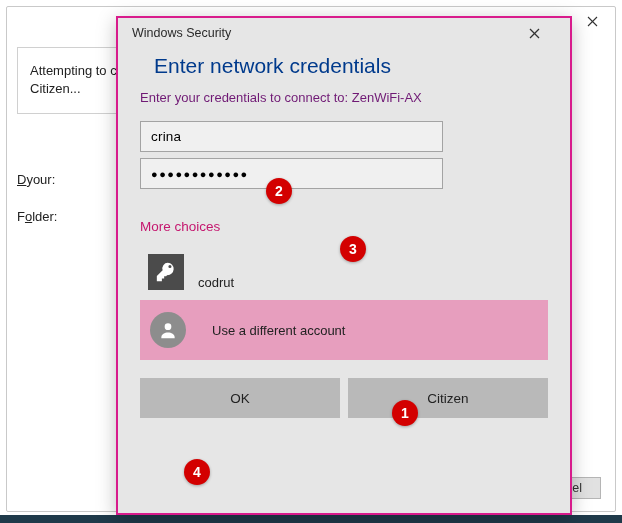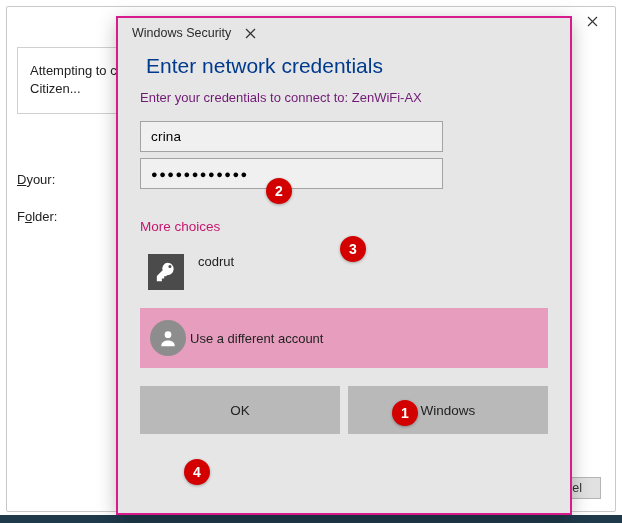--- a/index.html
+++ b/index.html
@@ -86,37 +86,38 @@
     left: 116px; top: 16px;
     width: 456px; height: 499px;
     background: #e6e6e6;
     border: 2px solid #d81b8c;
     box-shadow: 0 4px 18px rgba(0,0,0,0.25);
   }
   .cred-dialog .titlebar {
     height: 30px;
     display: flex;
     align-items: center;
+    justify-content: space-between;
     padding: 0 17px 0 14px;
     font-size: 12.5px;
     color: #2a2a2a;
   }
   .cred-dialog .close {
     width: 38px; height: 26px;
     display: flex; align-items: center; justify-content: center;
     color: #333;
   }
   .cred-dialog .close svg { width: 11px; height: 11px; }
   .cred-dialog .body {
     padding: 4px 22px 14px 22px;
   }
   .cred-dialog h1 {
     font-size: 21px;
     font-weight: 400;
-    margin: 2px 0 12px 6px;
+    margin: 2px 0 12px 14px;
     color: #003a8c;
   }
   .cred-dialog .instruction {
     font-size: 13px;
     color: #701a75;
     margin-bottom: 16px;
   }
   .field {
     display: block;
     width: 303px;
@@ -145,55 +146,54 @@
     color: #fff;
   }
   .checkbox svg { width: 13px; height: 13px; stroke: #fff; stroke-width: 2.3; fill: none; }
   .more {
     margin-top: 30px;
     color: #c5176f;
     font-size: 13.5px;
   }
   .account-row {
     display: flex;
-    align-items: flex-start;
+    align-items: flex-end;
     gap: 14px;
     padding: 10px 8px;
     margin-top: 10px;
   }
   .key-icon {
     width: 36px; height: 36px;
     background: #4b4b4b;
     display: flex; align-items: center; justify-content: center;
     color: #fff;
   }
   .key-icon svg { width: 22px; height: 22px; fill: #fff; }
   .use-diff {
     display: flex;
     align-items: center;
-    gap: 4px;
+    gap: 26px;
     padding: 12px 10px;
-    margin-top: 8px;
     background: #e79ebe;
   }
   .person-icon {
     width: 36px; height: 36px;
     border-radius: 50%;
     background: #8d8d8d;
     display: flex; align-items: center; justify-content: center;
   }
   .person-icon svg { width: 20px; height: 20px; fill: #ffffff; }
   .btn-row {
     display: flex;
     gap: 8px;
     margin-top: 18px;
   }
   .cred-btn {
     flex: 1;
-    height: 48px;
+    height: 40px;
     background: #b9b9b9;
     border: none;
     font-family: inherit;
     font-size: 13.5px;
     color: #222;
     display: flex; align-items: center; justify-content: center;
     cursor: pointer;
   }
 
   
@@ -275,21 +275,21 @@
           <svg viewBox="0 0 24 24">
               <circle cx="12" cy="8" r="4"></circle>
               <path d="M4 21c0-4 4-6 8-6s8 2 8 6v1H4z"></path>
             </svg>
         </div>
         <span>Use a different account</span>
       </div>
 
       <div class="btn-row">
         <button class="cred-btn">OK</button>
-        <button class="cred-btn">Windows</button>
+        <button class="cred-btn">Citizen</button>
       </div>
     </div>
   </div>
 
   <div class="callout" style="left:266px; top:178px;">2</div>
   <div class="callout" style="left:340px; top:236px;">3</div>
   <div class="callout" style="left:392px; top:400px;">1</div>
   <div class="callout" style="left:184px; top:459px;">4</div>
 </div>
 

